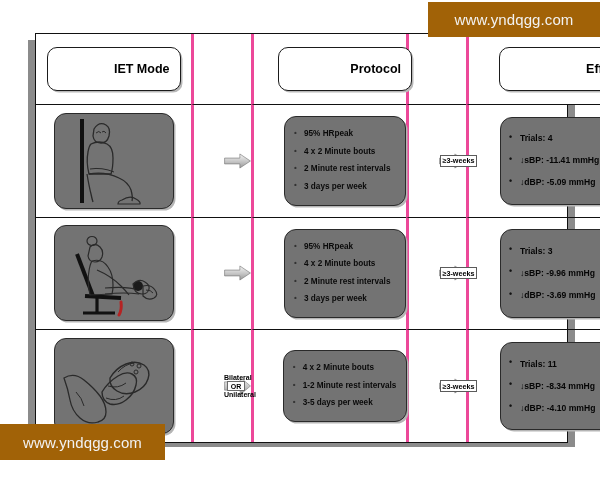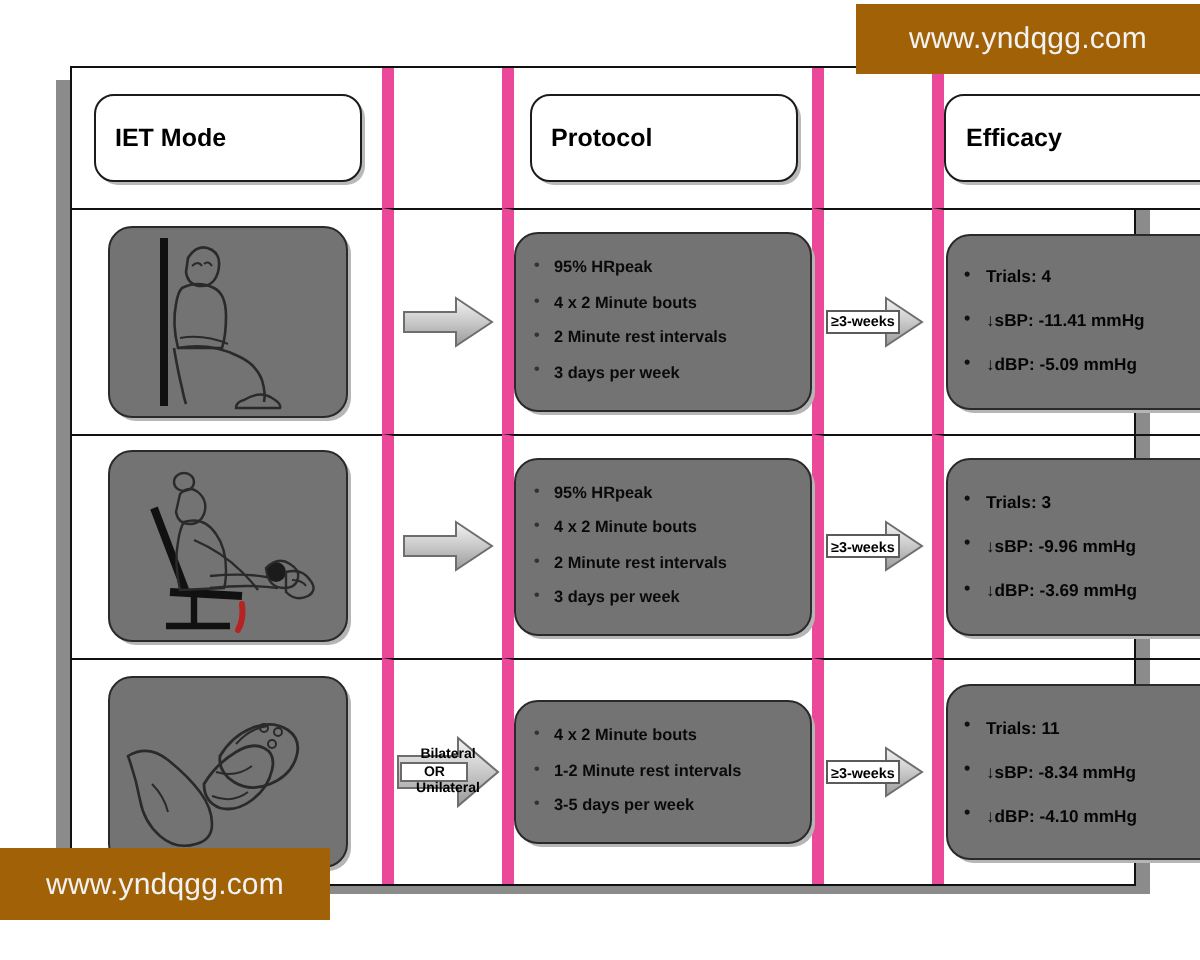--- a/index.html
+++ b/index.html
@@ -31,27 +31,27 @@
     background:#8b8b8b;z-index:0;
   }
 
   
   .grid{position:absolute;inset:0;display:grid;
         grid-template-columns:155px 60px 155px 60px 1fr;
         grid-template-rows:70px 1fr 1fr 1fr;}
 
   .cell{position:relative;box-sizing:border-box;}
   .row-sep{border-top:1px solid #111;}
-  .col-sep{border-left:6px solid #ec4899;}
+  .col-sep{border-left:3px solid #ec4899;padding-left:30px;}
 
   
   .hdr-cell{display:flex;align-items:center;justify-content:center;background:#fff;}
   .hdr-box{
     border:1.6px solid #1b1b1b;border-radius:10px;background:#fff;
-    padding:14px 10px;min-width:112px;text-align:left;
+    padding:14px 10px;min-width:112px;text-align:right;
     font-weight:bold;font-size:12.5px;color:#000;
     box-shadow:2px 2px 0 -0.5px #b9b9b9;
   }
   .hdr-box.wide{min-width:124px;}
 
   
   .r1 .tint{background:linear-gradient(90deg,#fdfcf0 0%,#fdf9d8 45%,#fdf266 100%);}
   .r2 .tint{background:linear-gradient(90deg,#eef5fc 0%,#dcebfa 45%,#87c3f0 100%);}
   .r3 .tint{background:linear-gradient(90deg,#fdf0ef 0%,#fbdedc 45%,#f5a8a5 100%);}
   .tint{position:absolute;inset:0;z-index:0;}

